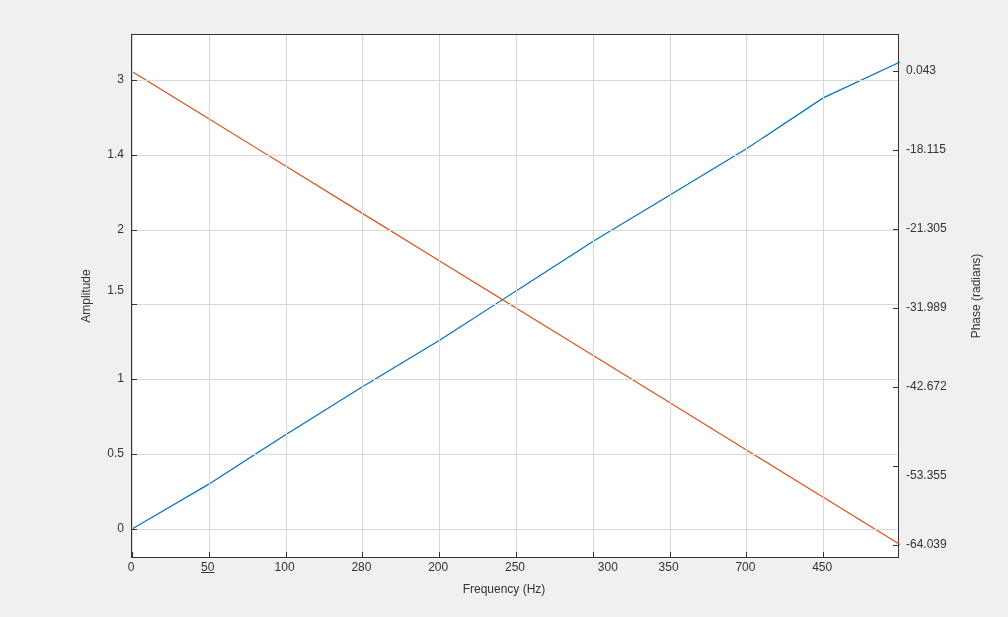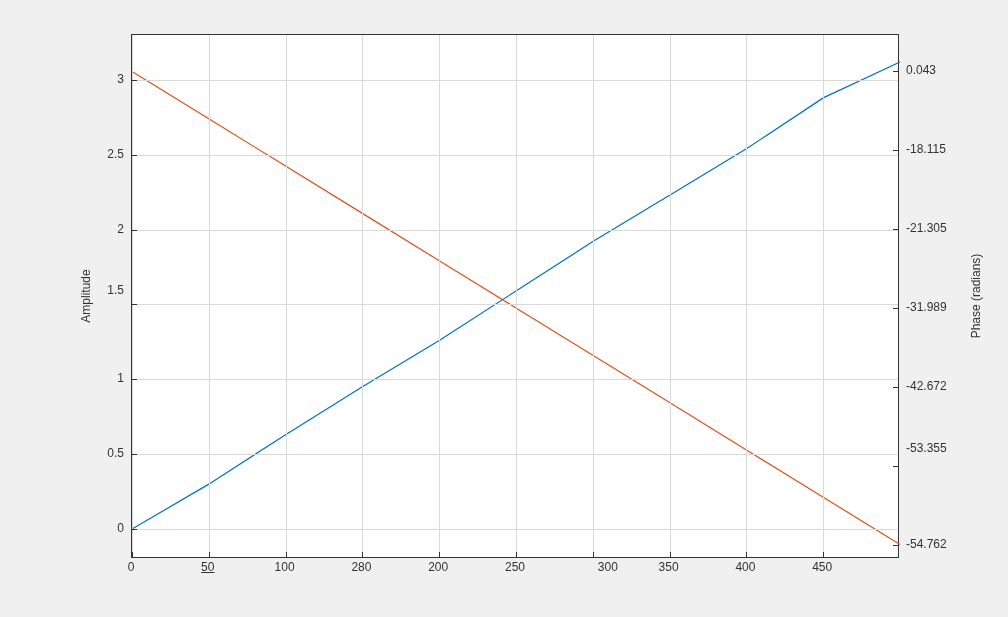--- a/index.html
+++ b/index.html
@@ -156,43 +156,44 @@
       <div class="tick-mark-yl" style="top: 44.9143px;"></div>
       <div class="tick-mark-yr" style="top: 509.527px;"></div>
       <div class="tick-mark-yr" style="top: 430.676px;"></div>
       <div class="tick-mark-yr" style="top: 351.833px;"></div>
       <div class="tick-mark-yr" style="top: 272.989px;"></div>
       <div class="tick-mark-yr" style="top: 194.138px;"></div>
       <div class="tick-mark-yr" style="top: 115.295px;"></div>
       <div class="tick-mark-yr" style="top: 36.4438px;"></div>
     </div>
 
+  <div class="xlabel">Frequency (Hz)</div>
   <div class="ylabel-left">Amplitude</div>
   <div class="ylabel-right">Phase (radians)</div>
 
   <div id="tick-container">
       <div class="tick-label-x" style="left: 131px;">0</div>
       <div class="tick-label-x" style="left: 207.8px; text-decoration: underline;">50</div>
       <div class="tick-label-x" style="left: 284.6px;">100</div>
       <div class="tick-label-x" style="left: 361.4px;">280</div>
       <div class="tick-label-x" style="left: 438.2px;">200</div>
       <div class="tick-label-x" style="left: 515px;">250</div>
       <div class="tick-label-x" style="left: 591.8px; margin-left: 16px;">300</div>
       <div class="tick-label-x" style="left: 668.6px;">350</div>
-      <div class="tick-label-x" style="left: 745.4px;">400</div>
+      <div class="tick-label-x" style="left: 745.4px;">700</div>
       <div class="tick-label-x" style="left: 822.2px;">450</div>
       <div class="tick-label-yl" style="top: 528.057px;">0</div>
       <div class="tick-label-yl" style="top: 453.2px;">0.5</div>
       <div class="tick-label-yl" style="top: 378.343px;">1</div>
       <div class="tick-label-yl" style="top: 290px;">1.5</div>
       <div class="tick-label-yl" style="top: 228.629px;">2</div>
-      <div class="tick-label-yl" style="top: 153.771px;">2.5</div>
+      <div class="tick-label-yl" style="top: 153.771px;">1.4</div>
       <div class="tick-label-yl" style="top: 78.9143px;">3</div>
-      <div class="tick-label-yr" style="top: 543.527px;">-54.762</div>
-      <div class="tick-label-yr" style="top: 448px;">-53.355</div>
+      <div class="tick-label-yr" style="top: 543.527px;">-64.039</div>
+      <div class="tick-label-yr" style="top: 475px;">-53.355</div>
       <div class="tick-label-yr" style="top: 385.833px;">-42.672</div>
       <div class="tick-label-yr" style="top: 306.989px;">-31.989</div>
       <div class="tick-label-yr" style="top: 228.138px;">-21.305</div>
       <div class="tick-label-yr" style="top: 149.295px;">-18.115</div>
       <div class="tick-label-yr" style="top: 70.4438px;">0.043</div>
     </div>
 
 </div>
 
 </body></html>

